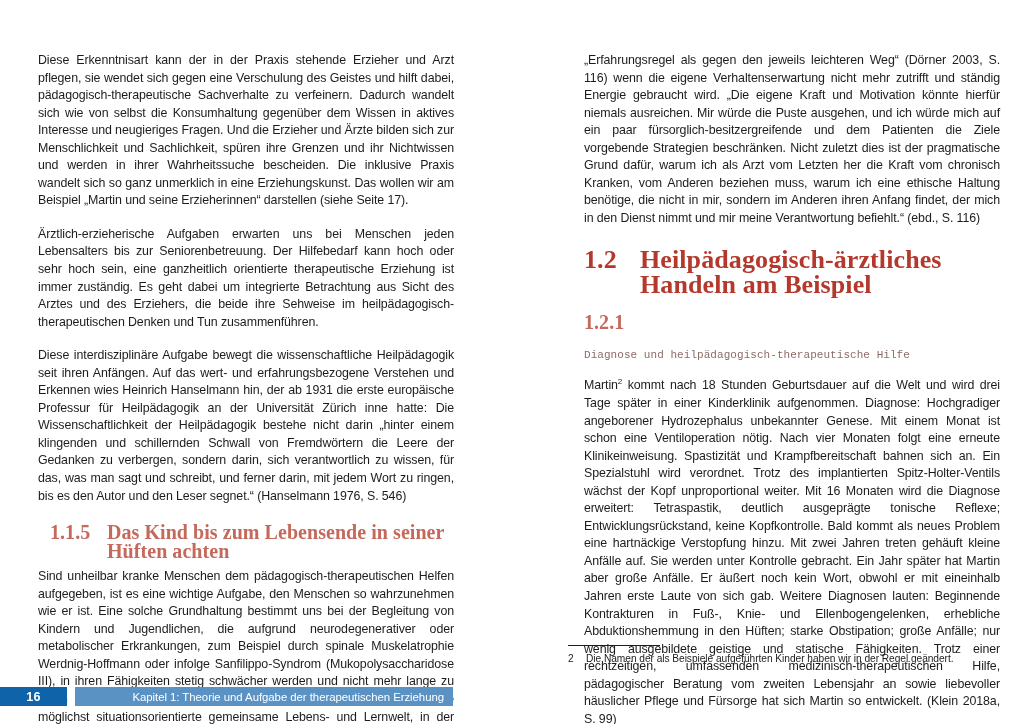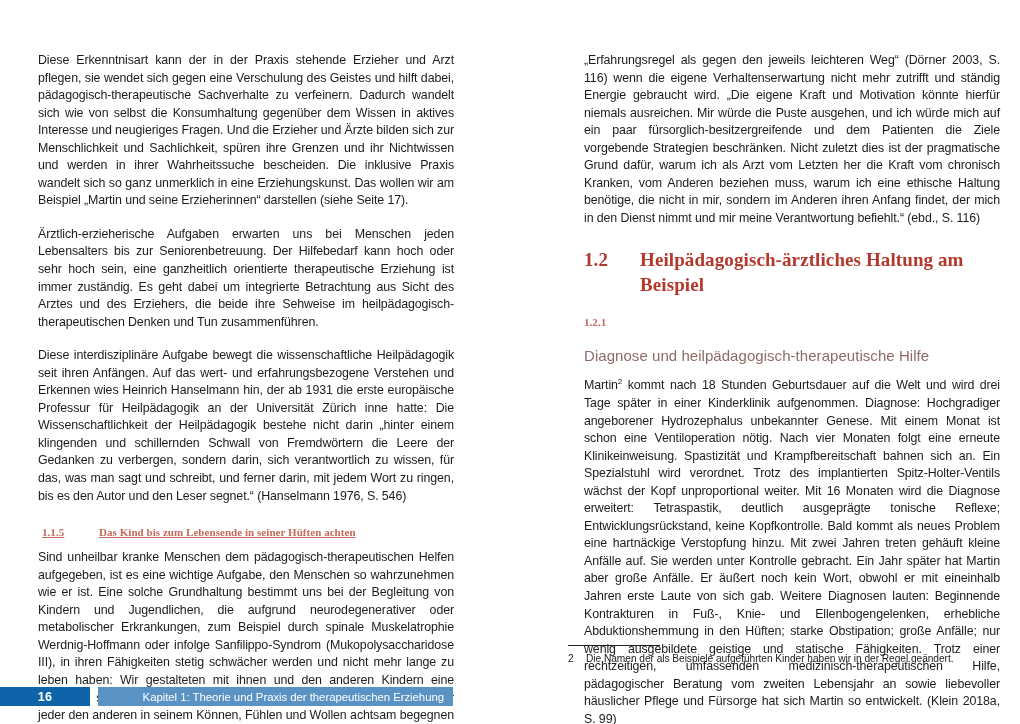--- a/index.html
+++ b/index.html
@@ -60,61 +60,60 @@
     font-size: 8px;
     vertical-align: super;
     line-height: 0;
   }
 
   
   .h2 {
     display: flex;
     font-family: "Liberation Serif", serif;
     font-weight: bold;
-    font-size: 19px;
+    font-size: 26px;
     line-height: 25px;
     color: #b4392c;
     margin: 20px 0 16px 0;
     letter-spacing: 0.1px;
   }
   .h2 .num {
     flex: 0 0 auto;
     width: 56px;
   }
   .h2 .txt {
     flex: 1 1 auto;
   }
 
   .h3 {
     display: flex;
     font-family: "Liberation Serif", serif;
     font-weight: bold;
-    font-size: 11px;
+    font-size: 20px;
     line-height: 19px;
     color: #c4695b;
     margin: 0 0 14px 0;
     letter-spacing: 0.05px;
   }
   .h3 .num {
     flex: 0 0 auto;
     width: 56px;
   }
   .h3 .txt { flex: 1 1 auto; }
 
   
   .h3-left {
-    margin: 18px 0 7px 4px;
-    text-decoration: underline;
+    margin: 18px 0 7px 12px;
   }
   .h3-left .num { width: 57px; }
 
   .h4 {
-    font-family: Liberation Sans, sans-serif;
+    font-family: Liberation Mono, monospace;
     font-weight: normal;
-    font-size: 15px;
+    font-size: 11px;
     line-height: 19px;
     color: #8d6b66;
     margin: 0 0 12px 0;
     letter-spacing: 0.05px;
   }
 
   
   .footnote-area {
     position: absolute;
     left: 58px;
@@ -158,21 +157,21 @@
     background: #0f63a8;
     color: #ffffff;
     font-family: "Liberation Sans", sans-serif;
     font-size: 12.6px;
     font-weight: bold;
     display: flex;
     align-items: center;
     justify-content: center;
     letter-spacing: 0.2px;
   }
-  .footer-left  .pagebox { width: 90px; }
+  .footer-left  .pagebox { width: 67px; }
 
   .runbar {
     background: #5b92c4;
     color: #ffffff;
     font-family: "Liberation Sans", sans-serif;
     font-size: 11.4px;
     display: flex;
     align-items: center;
     letter-spacing: -0.05px;
   }
@@ -207,35 +206,35 @@
 
       <p class="para">Eine heilpädagogisch-therapeutische Arbeit, die den Anderen in seiner Würde bedingungslos achtet, beschreibt der Arzt Klaus Dörner in seiner</p>
 
     </div>
 
     <div class="footer footer-left">
       <div class="pagebox">
         <span>16</span>
       </div>
       <div class="runbar">
-        <span>Kapitel 1: Theorie und Praxis der therapeutischen Erziehung</span>
+        <span>Kapitel 1: Theorie und Aufgabe der therapeutischen Erziehung</span>
       </div>
     </div>
 
   </div>
 
   <div class="page page-right">
 
     <div class="col">
 
       <p class="para">„Erfahrungsregel als gegen den jeweils leichteren Weg“ (Dörner 2003, S. 116) wenn die eigene Verhaltenserwartung nicht mehr zutrifft und ständig Energie gebraucht wird. „Die eigene Kraft und Motivation könnte hierfür niemals ausreichen. Mir würde die Puste ausgehen, und ich würde mich auf ein paar fürsorglich-besitzergreifende und dem Patienten die Ziele vorgebende Strategien beschränken. Nicht zuletzt dies ist der pragmatische Grund dafür, warum ich als Arzt vom Letzten her die Kraft vom chronisch Kranken, vom Anderen beziehen muss, warum ich eine ethische Haltung benötige, die nicht in mir, sondern im Anderen ihren Anfang findet, der mich in den Dienst nimmt und mir meine Verantwortung befiehlt.“ (ebd., S. 116)</p>
 
       <div class="h2">
         <span class="num">1.2</span>
-        <span class="txt">Heilpädagogisch-ärztliches Haltung am Beispiel</span>
+        <span class="txt">Heilpädagogisch-ärztliches Handeln am Beispiel</span>
       </div>
 
       <div class="h3">
         <span class="num">1.2.1</span>
       </div>
 
       <div class="h4">Diagnose und heilpädagogisch-therapeutische Hilfe</div>
 
       <p class="para"><span>Martin</span><sup>2</sup><span> kommt nach 18 Stunden Geburtsdauer auf die Welt und wird drei Tage später in einer Kinderklinik aufgenommen. Diagnose: Hochgradiger angeborener Hydrozephalus unbekannter Genese. Mit einem Monat ist schon eine Ventiloperation nötig. Nach vier Monaten folgt eine erneute Klinikeinweisung. Spastizität und Krampfbereitschaft bahnen sich an. Ein Spezialstuhl wird verordnet. Trotz des implantierten Spitz-Holter-Ventils wächst der Kopf unproportional weiter. Mit 16 Monaten wird die Diagnose erweitert: Tetraspastik, deutlich ausgeprägte tonische Reflexe; Entwicklungsrückstand, keine Kopfkontrolle. Bald kommt als neues Problem eine hartnäckige Verstopfung hinzu. Mit zwei Jahren treten gehäuft kleine Anfälle auf. Sie werden unter Kontrolle gebracht. Ein Jahr später hat Martin aber große Anfälle. Er äußert noch kein Wort, obwohl er mit eineinhalb Jahren erste Laute von sich gab. Weitere Diagnosen lauten: Beginnende Kontrakturen in Fuß-, Knie- und Ellenbogengelenken, erhebliche Abduktionshemmung in den Hüften; starke Obstipation; große Anfälle; nur wenig ausgebildete geistige und statische Fähigkeiten. Trotz einer rechtzeitigen, umfassenden medizinisch-therapeutischen Hilfe, pädagogischer Beratung vom zweiten Lebensjahr an sowie liebevoller häuslicher Pflege und Fürsorge hat sich Martin so entwickelt. (Klein 2018a, S. 99)</span></p>
 

